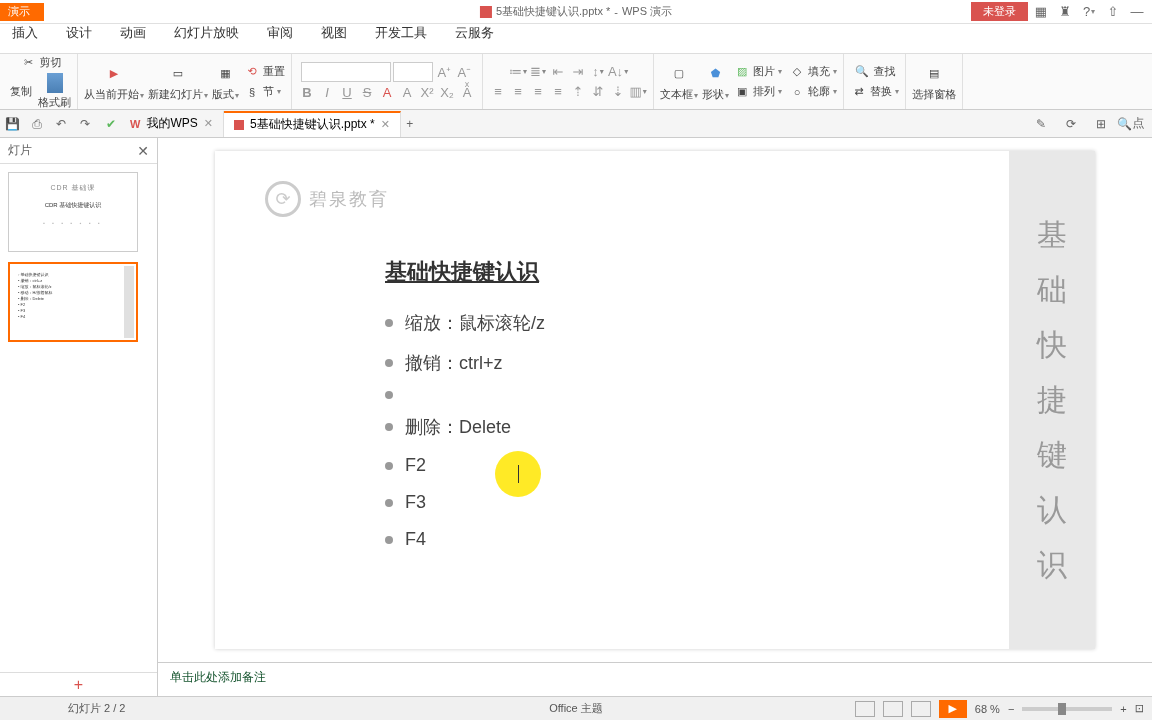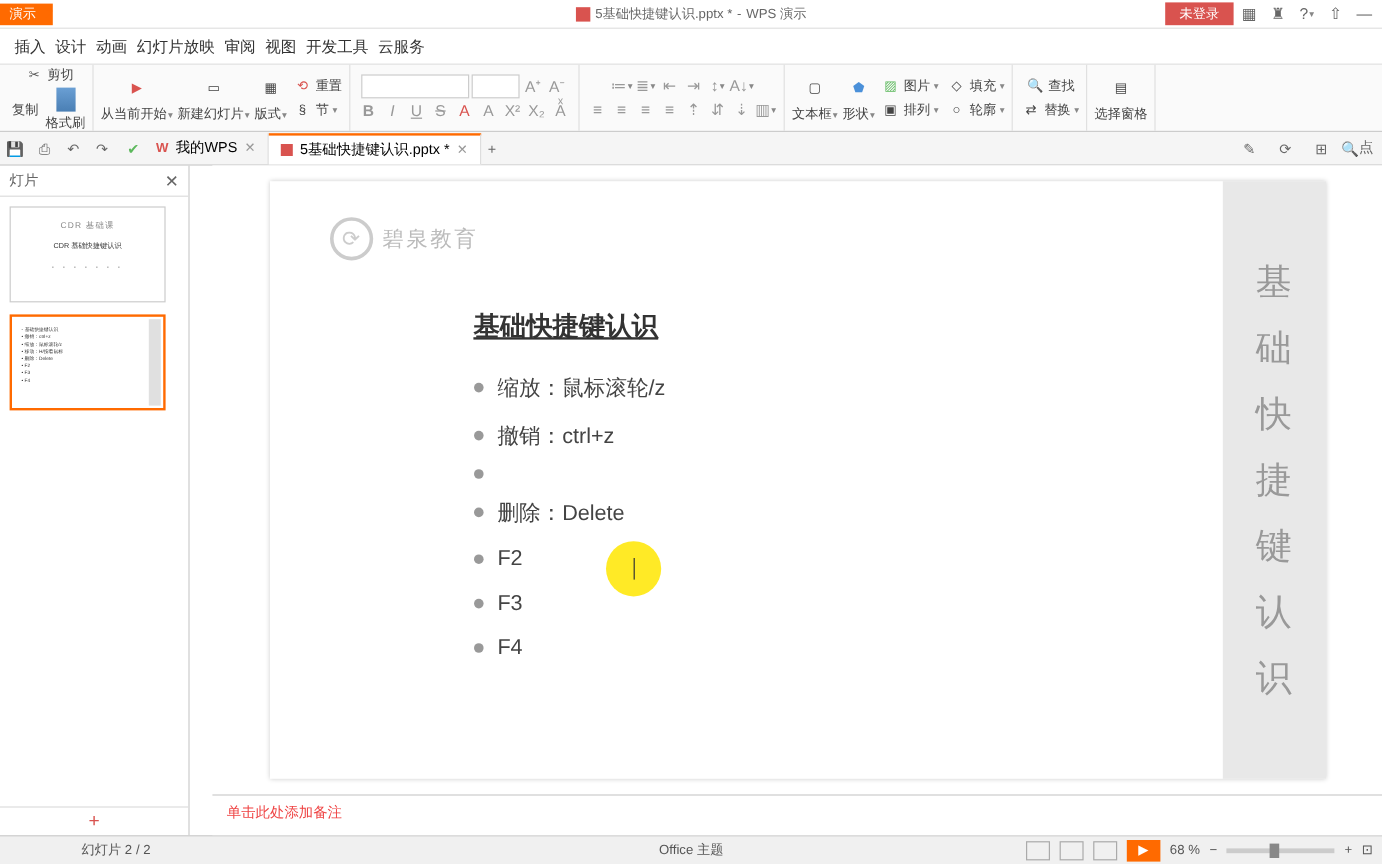--- a/index.html
+++ b/index.html
@@ -7,21 +7,21 @@
 
 .titlebar { height: 24px; background: #fff; display: flex; align-items: center; position: relative; border-bottom: 1px solid #e0e0e0; }
 .app-badge { background: #ff6a00; color: #fff; font-size: 11px; padding: 4px 8px; height: 18px; display: flex; align-items: center; }
 .app-badge::after { content: ""; border-left: 6px solid #ff6a00; border-bottom: 6px solid transparent; position: relative; left: 8px; }
 .doc-title { position: absolute; left: 50%; transform: translateX(-50%); font-size: 11px; color: #666; display: flex; align-items: center; gap: 4px; }
 .doc-icon { width: 12px; height: 12px; background: #d9534f; display: inline-block; }
 .title-right { position: absolute; right: 4px; display: flex; align-items: center; gap: 2px; }
 .login-badge { background: #d9534f; color: #fff; font-size: 11px; padding: 2px 12px; }
 .sys-btn { width: 22px; height: 20px; display: inline-flex; align-items: center; justify-content: center; font-size: 13px; color: #666; cursor: pointer; }
 
-.menubar { height: 30px; display: flex; align-items: center; padding: 0 12px; gap: 8px; border-bottom: 1px solid #ddd; }
+.menubar { height: 30px; display: flex; align-items: flex-start; padding: 0 12px; gap: 28px; border-bottom: 1px solid #ddd; }
 .menu-item { font-size: 13px; color: #333; cursor: pointer; }
 
 .ribbon { height: 56px; background: #fafafa; border-bottom: 1px solid #ccc; display: flex; align-items: center; padding: 0 4px; }
 .ribbon-group { display: flex; flex-direction: column; align-items: center; padding: 0 6px; height: 100%; justify-content: center; gap: 2px; border-right: 1px solid #e0e0e0; }
 .ribbon-group.row { flex-direction: row; gap: 4px; }
 .rb-btn { display: flex; flex-direction: column; align-items: center; font-size: 11px; color: #444; cursor: pointer; gap: 2px; }
 .rb-btn.horiz { flex-direction: row; }
 .rb-icon { width: 18px; height: 18px; display: inline-flex; align-items: center; justify-content: center; }
 .rb-icon.lg { width: 24px; height: 24px; }
 .scissors { color: #555; }
@@ -35,21 +35,21 @@
 
 .doctab-bar { height: 28px; background: #f5f5f5; border-bottom: 1px solid #ccc; display: flex; align-items: center; padding: 0 4px; }
 .qat { display: flex; gap: 6px; margin-right: 8px; }
 .qat-btn { width: 18px; height: 18px; display: inline-flex; align-items: center; justify-content: center; font-size: 12px; color: #666; cursor: pointer; }
 .doctab { height: 26px; padding: 0 10px; display: flex; align-items: center; gap: 6px; font-size: 12px; cursor: pointer; border-right: 1px solid #ddd; }
 .doctab.active { background: #fff; border-top: 2px solid #ff6a00; }
 .doctab .close { font-size: 11px; color: #999; }
 .wps-logo { color: #d9534f; font-weight: bold; font-size: 11px; }
 .doctab-right { margin-left: auto; display: flex; gap: 12px; padding-right: 8px; }
 
-.workspace { display: flex; height: 558px; gap: 19px; }
+.workspace { display: flex; height: 558px; }
 .sidepanel { width: 158px; border-right: 1px solid #ccc; display: flex; flex-direction: column; }
 .sidepanel-header { height: 26px; display: flex; align-items: center; padding: 0 8px; font-size: 12px; color: #666; border-bottom: 1px solid #ddd; }
 .sidepanel-header .close { margin-left: auto; font-size: 14px; cursor: pointer; }
 .thumb-list { flex: 1; padding: 8px 8px; overflow-y: auto; }
 .thumb { width: 130px; height: 80px; background: #fff; border: 1px solid #ccc; margin-bottom: 10px; padding: 4px; font-size: 6px; color: #333; cursor: pointer; position: relative; }
 .thumb.selected { border: 2px solid #ff6a00; }
 .thumb-title { font-size: 7px; text-align: center; margin-top: 6px; letter-spacing: 1px; color: #888; }
 .thumb-sub { font-size: 6px; text-align: center; margin-top: 8px; }
 .thumb-strip { position: absolute; right: 2px; top: 2px; bottom: 2px; width: 10px; background: #e0e0e0; }
 .thumb2-content { font-size: 4px; line-height: 6px; padding: 4px; }
@@ -63,21 +63,21 @@
 .brand-circle { width: 36px; height: 36px; border: 3px solid #ccc; border-radius: 50%; display: flex; align-items: center; justify-content: center; color: #ccc; font-size: 18px; }
 .brand-text { color: #bbb; font-size: 18px; letter-spacing: 2px; }
 .slide-title { font-size: 22px; font-weight: bold; color: #333; margin-left: 120px; margin-bottom: 24px; text-decoration: underline; }
 .bullets { margin-left: 120px; }
 .bullet { display: flex; align-items: center; gap: 12px; margin-bottom: 16px; font-size: 18px; color: #444; font-weight: 500; }
 .bullet-dot { width: 8px; height: 8px; background: #999; border-radius: 50%; flex-shrink: 0; }
 .highlight { position: absolute; width: 46px; height: 46px; background: #ffe600; border-radius: 50%; opacity: 0.85; }
 .cursor-caret { position: absolute; width: 1px; height: 18px; background: #333; }
 .slide-side { width: 86px; background: #e8e8e8; display: flex; flex-direction: column; align-items: center; justify-content: center; gap: 14px; }
 .side-char { font-size: 30px; color: #999; font-weight: 300; }
-.notes { height: 34px; border-top: 1px solid #ccc; padding: 6px 12px; font-size: 12px; color: #ef4444; }
+.notes { height: 34px; border-top: 1px solid #ccc; padding: 6px 12px; font-size: 12px; color: #14532d; }
 
 .statusbar { height: 24px; background: #f0f0f0; border-top: 1px solid #ccc; display: flex; align-items: center; padding: 0 8px; font-size: 11px; color: #555; }
 .status-center { position: absolute; left: 50%; transform: translateX(-50%); }
 .status-right { margin-left: auto; display: flex; align-items: center; gap: 8px; }
 .view-btn { width: 20px; height: 16px; border: 1px solid #aaa; cursor: pointer; display: inline-block; }
 .play-btn { width: 28px; height: 18px; background: #ff6a00; display: inline-flex; align-items: center; justify-content: center; color: #fff; cursor: pointer; }
 .zoom-slider { width: 90px; height: 4px; background: #ccc; position: relative; }
 .zoom-handle { position: absolute; width: 8px; height: 12px; background: #888; top: -4px; left: 40%; }
 </style>
 </head>

